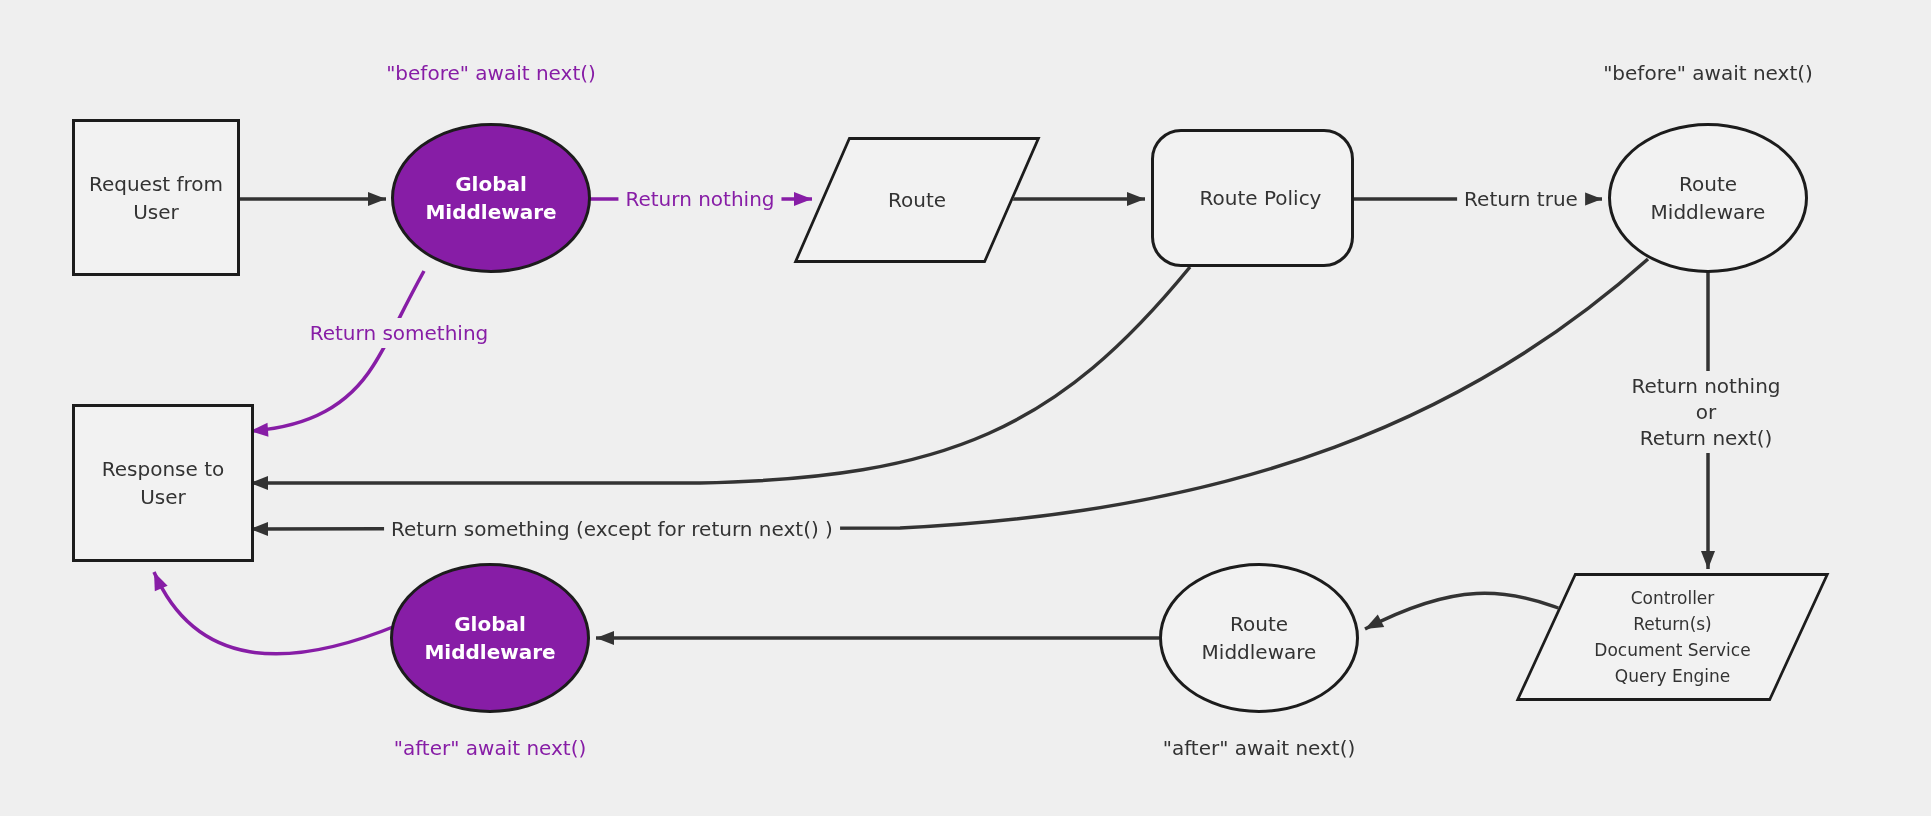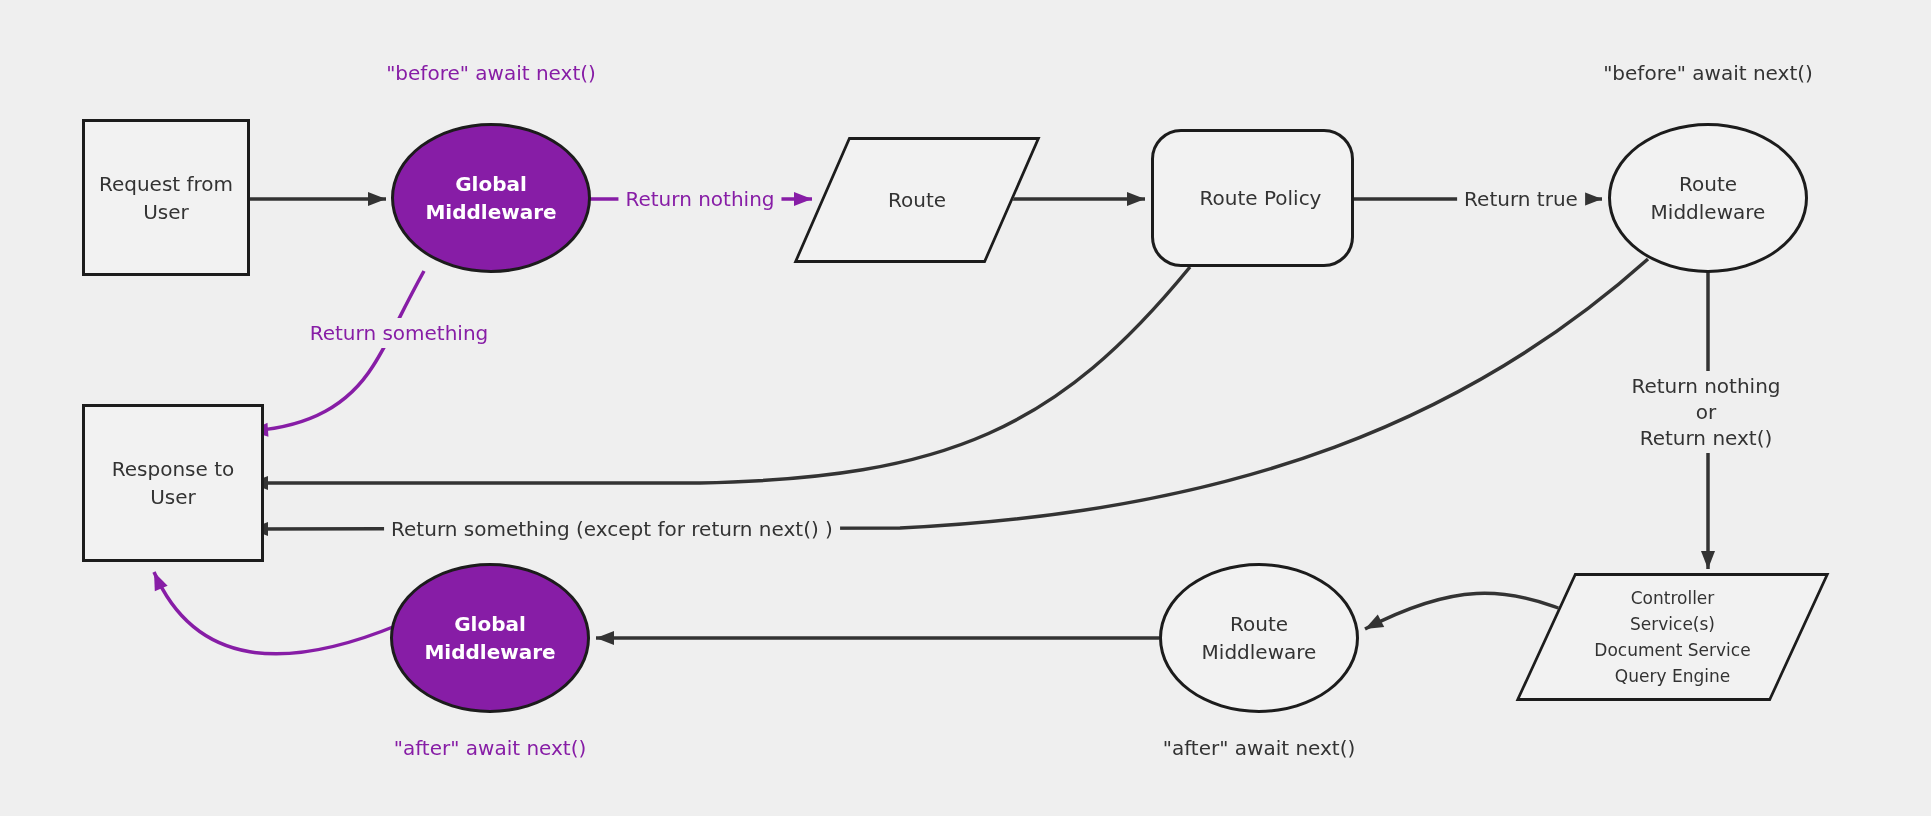--- a/index.html
+++ b/index.html
@@ -20,21 +20,20 @@
 
   .node{
     position:absolute;
     display:flex;flex-direction:column;align-items:center;justify-content:center;
     text-align:center;font-size:20px;line-height:28px;
     box-sizing:border-box;
   }
   .rect{
     background:var(--node-bg,#f2f2f2);
     border:3.5px solid var(--border,#1c1c1c);
-    margin-left:10px;
   }
   .ellipse{
     background:var(--node-bg,#f2f2f2);
     border:3.5px solid var(--border,#1c1c1c);
     border-radius:50%;
   }
   .ellipse.purple-fill{background:var(--purple,#871da6);color:var(--white,#fff);font-weight:bold;}
   .rounded{
     background:var(--node-bg,#f2f2f2);
     border:3.5px solid var(--border,#1c1c1c);
@@ -120,21 +119,21 @@
 
   <div class="node ellipse" style="left:1608px;top:123px;width:200px;height:150px;">
     <div>Route</div>
     <div>Middleware</div>
   </div>
 
   <div class="para-wrap" style="left:1516px;top:573px;width:313px;height:128px;">
     <div class="para-bg" style="left:29px;right:29px;transform:skewX(-24.7deg);"></div>
     <div class="para-text small">
       <div>Controller</div>
-      <div>Service(s)</div>
+      <div>Return(s)</div>
       <div>Document Service</div>
       <div>Query Engine</div>
     </div>
   </div>
 
   <div class="node ellipse" style="left:1159px;top:563px;width:200px;height:150px;">
     <div>Route</div>
     <div>Middleware</div>
   </div>
 

